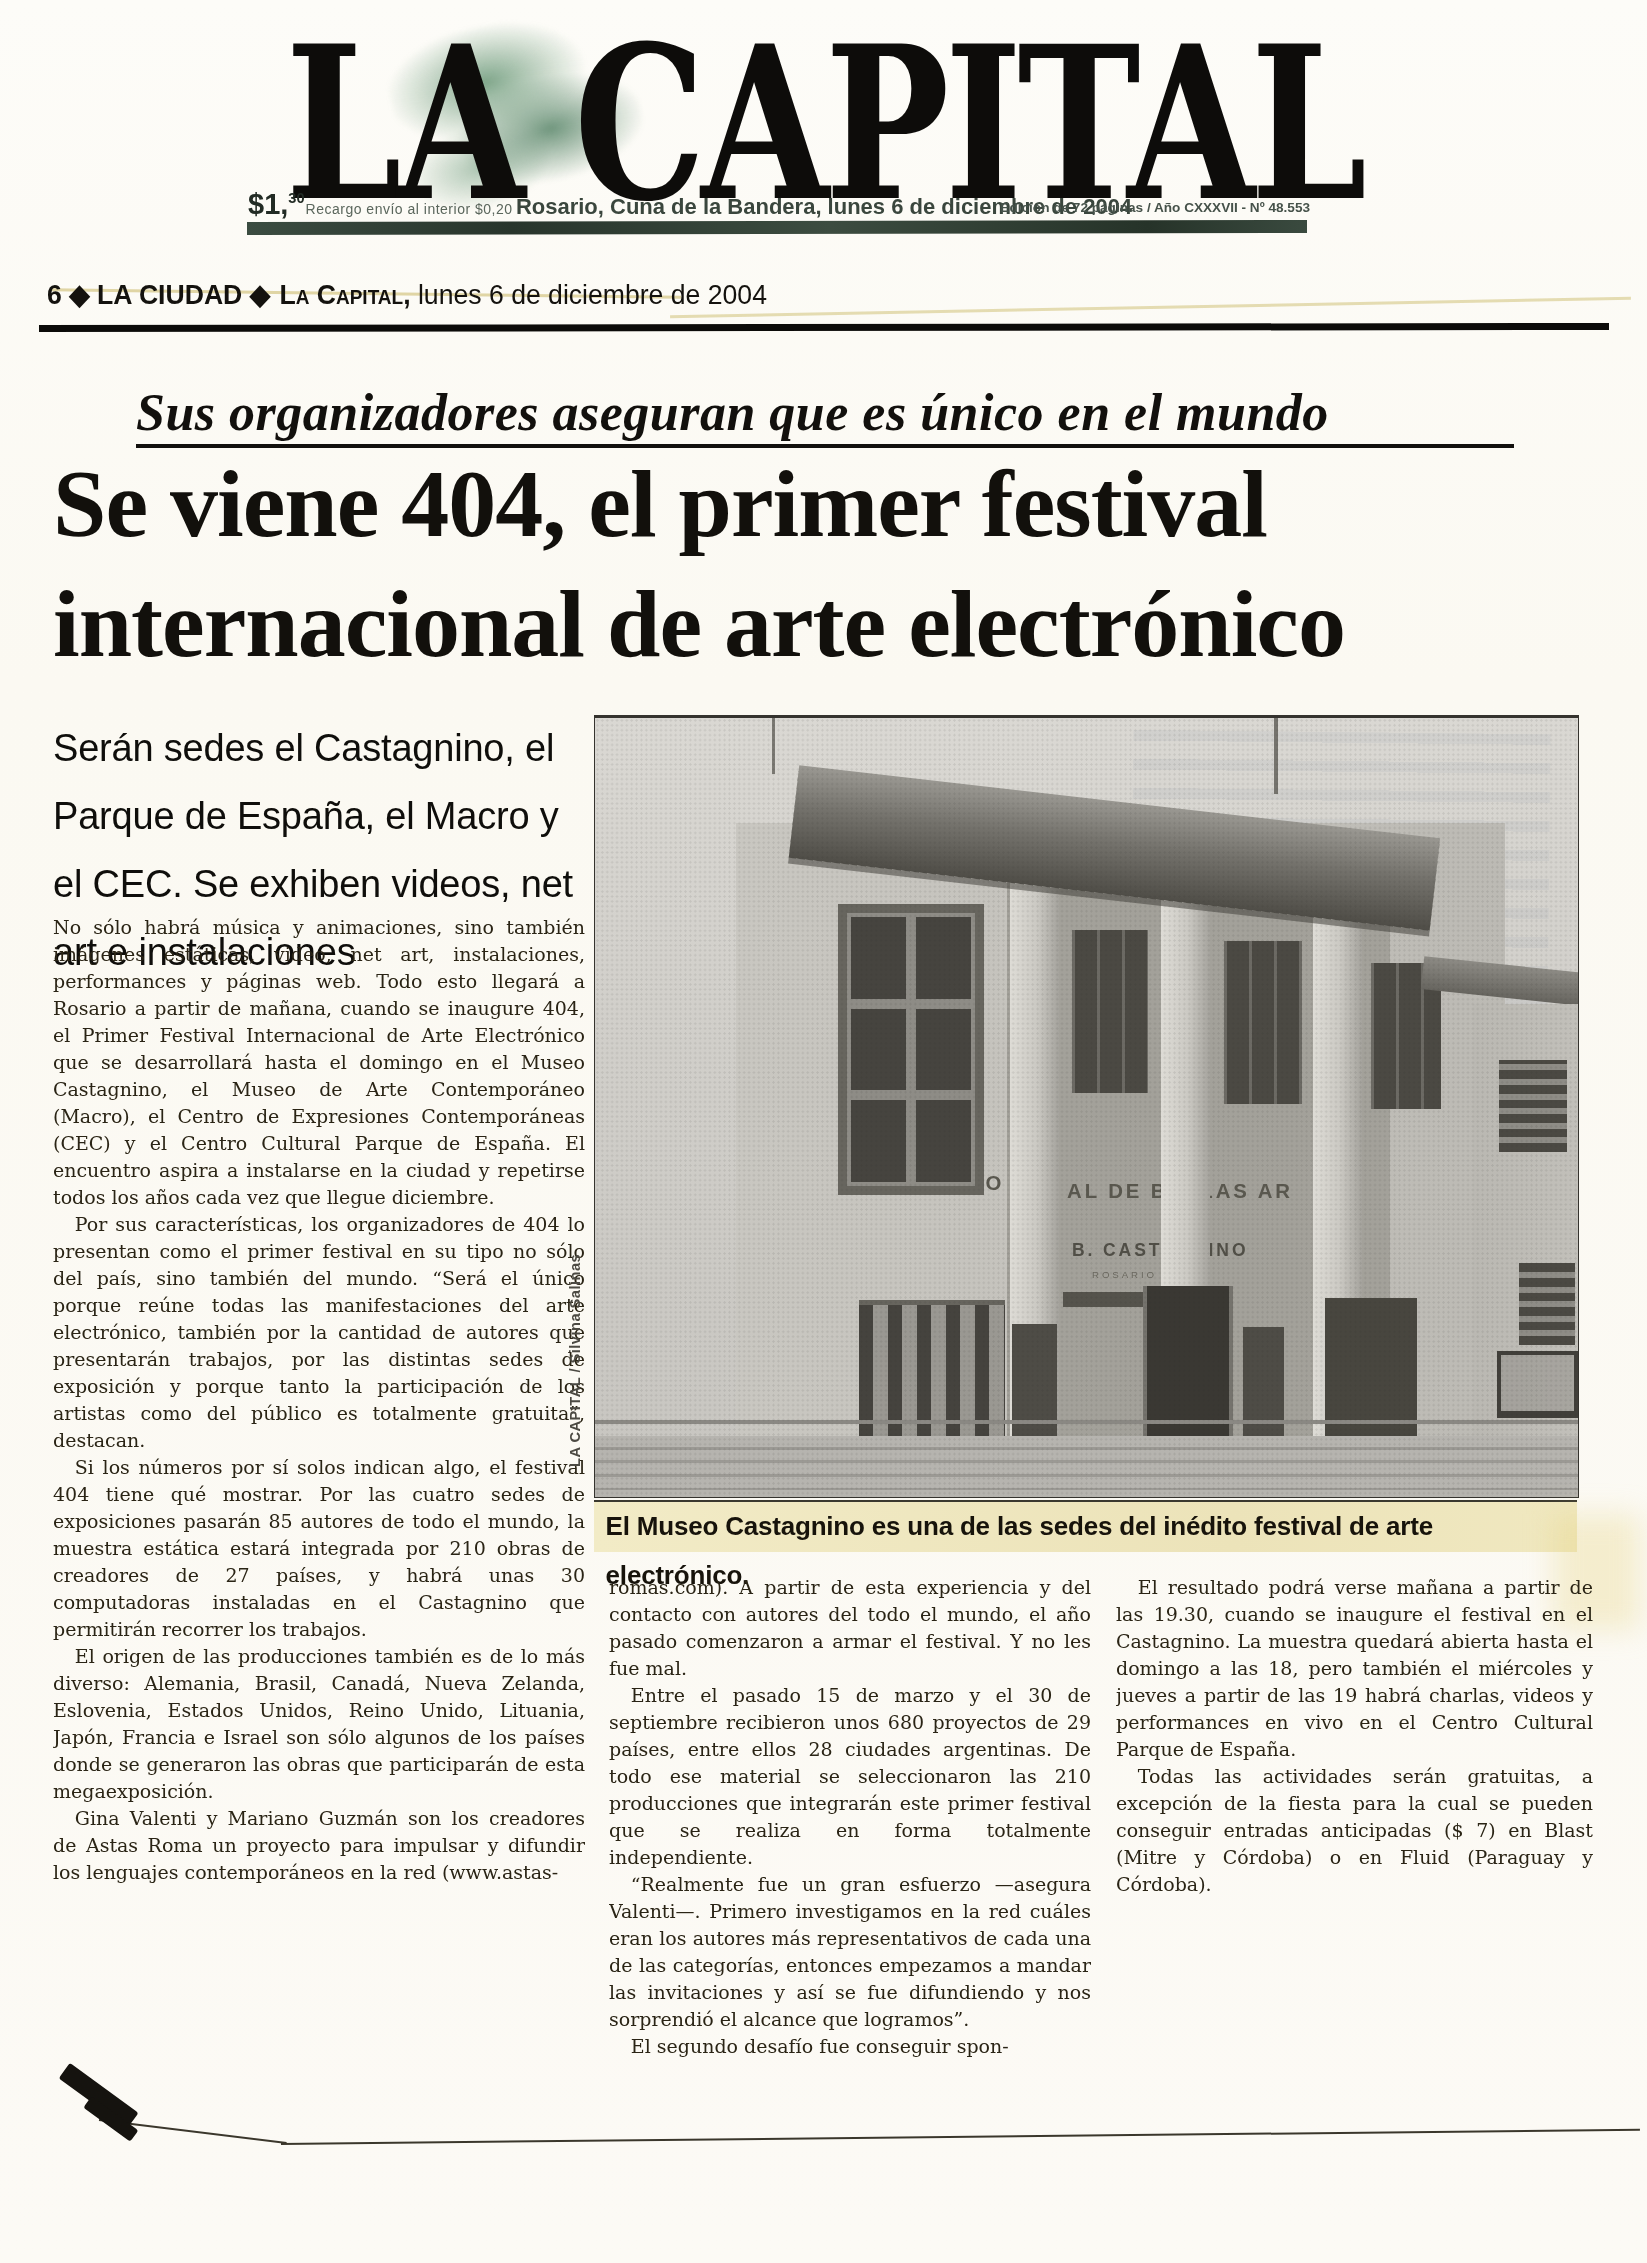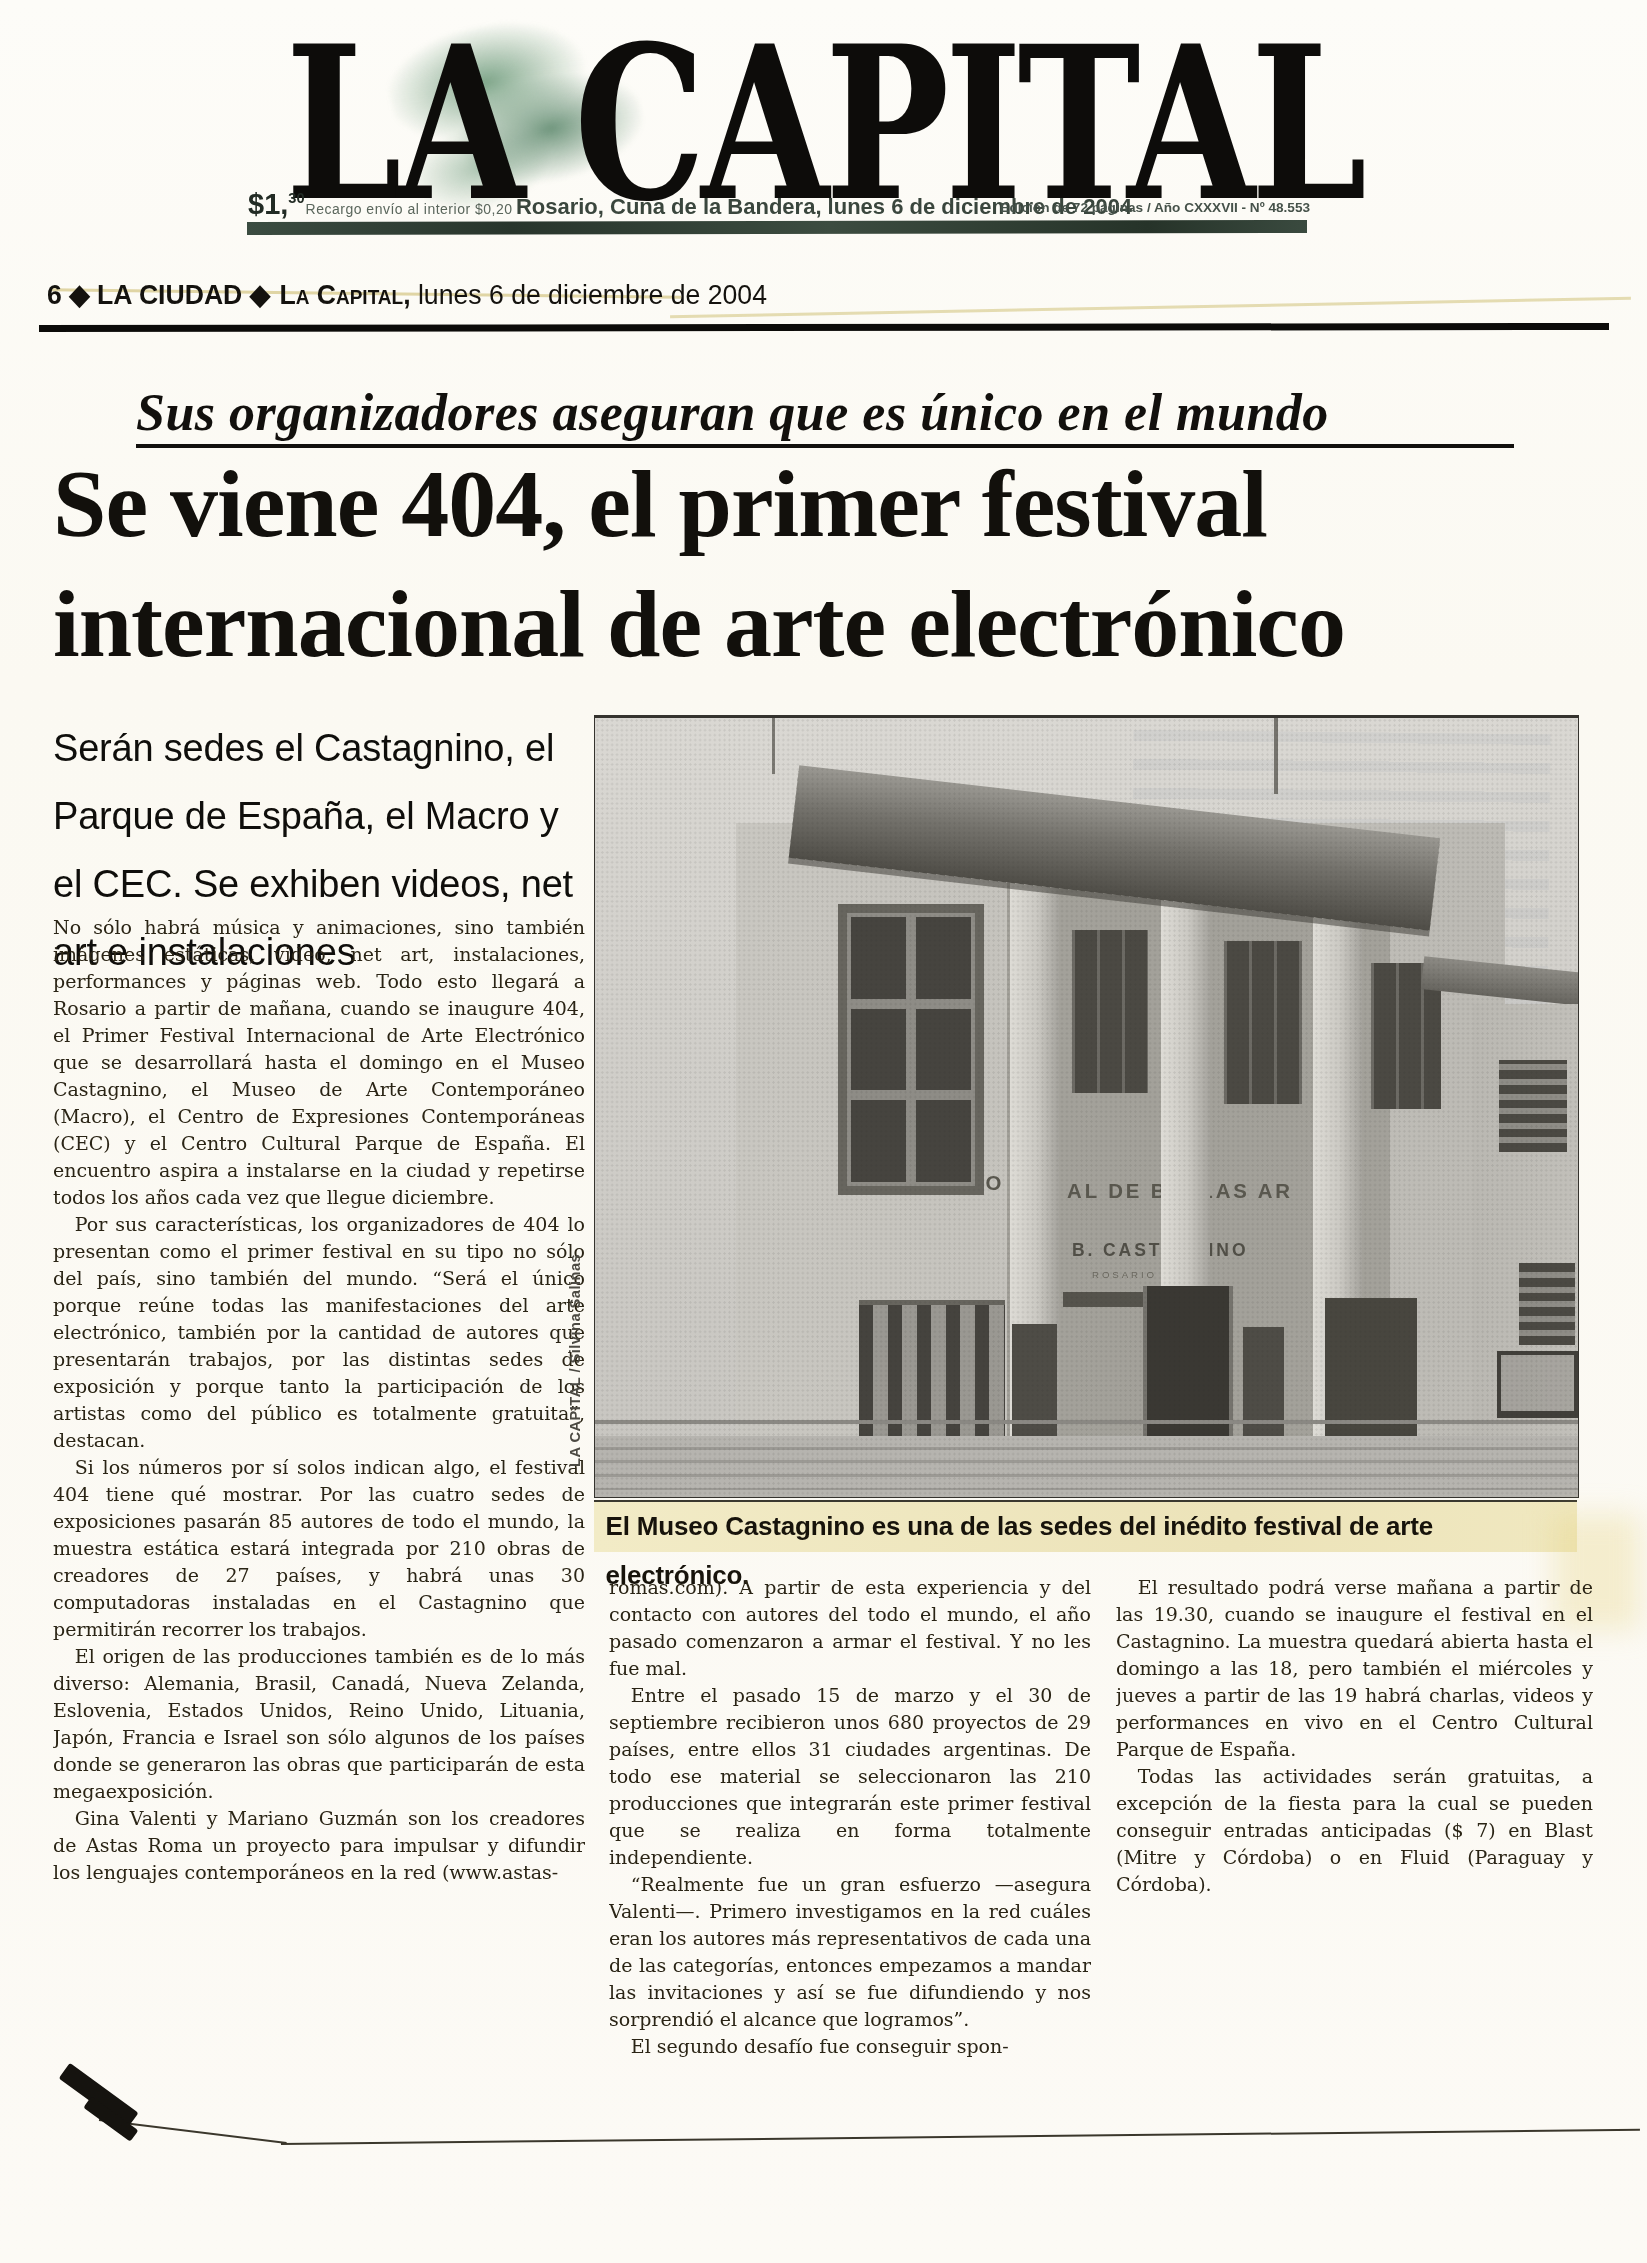--- a/index.html
+++ b/index.html
@@ -237,21 +237,21 @@
     <div class="ph-steps"></div>
     <div class="ph-bench"></div>
     <div class="ph-halftone"></div>
   </div>
 
   <div class="caption-bar">El Museo Castagnino es una de las sedes del inédito festival de arte electrónico.</div>
   <div class="stain-caption"></div>
 
   <div class="bodycol col-mid">
     <p class="first">romas.com). A partir de esta experiencia y del contacto con autores del todo el mundo, el año pasado comenzaron a armar el festival. Y no les fue mal.</p>
-    <p>Entre el pasado 15 de marzo y el 30 de septiembre recibieron unos 680 proyectos de 29 países, entre ellos 31 ciudades argentinas. De todo ese material se seleccionaron las 210 producciones que integrarán este primer festival que se realiza en forma totalmente independiente.</p>
+    <p>Entre el pasado 15 de marzo y el 30 de septiembre recibieron unos 680 proyectos de 29 países, entre ellos 28 ciudades argentinas. De todo ese material se seleccionaron las 210 producciones que integrarán este primer festival que se realiza en forma totalmente independiente.</p>
     <p>“Realmente fue un gran esfuerzo —asegura Valenti—. Primero investigamos en la red cuáles eran los autores más representativos de cada una de las categorías, entonces empezamos a mandar las invitaciones y así se fue difundiendo y nos sorprendió el alcance que logramos”.</p>
     <p>El segundo desafío fue conseguir spon-</p>
   </div>
 
   <div class="bodycol col-right">
     <p>El resultado podrá verse mañana a partir de las 19.30, cuando se inaugure el festival en el Castagnino. La muestra quedará abierta hasta el domingo a las 18, pero también el miércoles y jueves a partir de las 19 habrá charlas, videos y performances en vivo en el Centro Cultural Parque de España.</p>
     <p>Todas las actividades serán gratuitas, a excepción de la fiesta para la cual se pueden conseguir entradas anticipadas ($ 7) en Blast (Mitre y Córdoba) o en Fluid (Paraguay y Córdoba).</p>
   </div>
 
   <div class="cut-line-long"></div>

